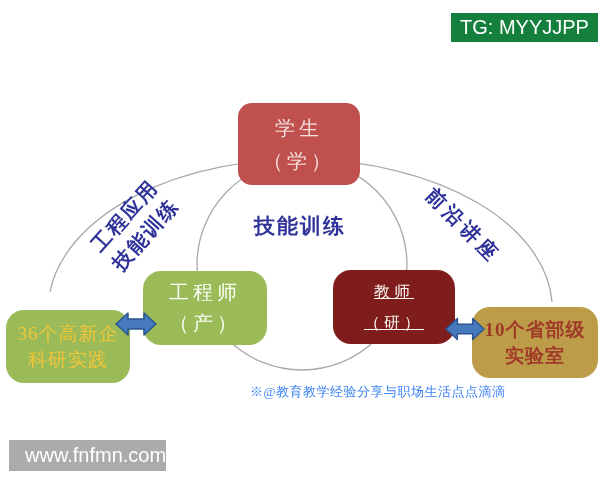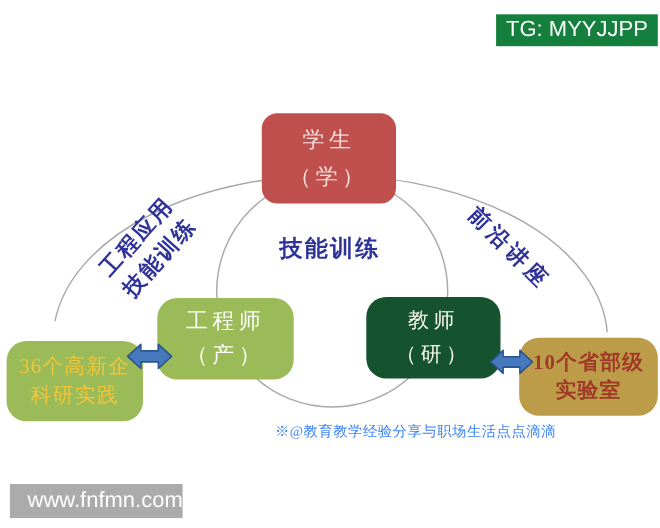--- a/index.html
+++ b/index.html
@@ -16,21 +16,21 @@
   .badge.site{left:9px;top:440px;width:157px;height:31px;line-height:31px;
     padding-left:16px;box-sizing:border-box;font-size:20px;background:#ABABAB;}
   
   .node{position:absolute;text-align:center;box-sizing:border-box;}
   .node .nline{letter-spacing:4px;}
   .node.student{left:238px;top:103px;width:122px;height:82px;border-radius:14px;
     background:#C0504D;color:#F2DEDB;font-size:20px;line-height:33px;padding-top:9px;}
   .node.engineer{left:143px;top:271px;width:124px;height:74px;border-radius:18px;
     background:#9BBB59;color:#FBFDF6;font-size:20px;line-height:31px;padding-top:6px;}
   .node.teacher{left:333px;top:270px;width:122px;height:74px;border-radius:18px;
-    background:#14532d;color:#FBF9F0;font-size:19px;line-height:31px;padding-top:6px;}
+    background:#7f1d1d;color:#FBF9F0;font-size:16px;line-height:31px;padding-top:6px;text-decoration:underline;}
   .node.bases{left:6px;top:310px;width:124px;height:73px;border-radius:18px;
     background:#9BBB59;color:#F2C537;font-size:19px;font-weight:normal;
     line-height:26px;padding-top:11px;}
   .node.bases .nline{letter-spacing:1px;}
   .node.labs{left:472px;top:307px;width:126px;height:71px;border-radius:18px;
     background:#BD9C49;color:#A03A28;font-size:19px;font-weight:bold;
     line-height:26px;padding-top:10px;}
   .node.labs .nline{letter-spacing:1px;}
   
   .center-label{position:absolute;left:210px;top:213px;width:180px;text-align:center;

